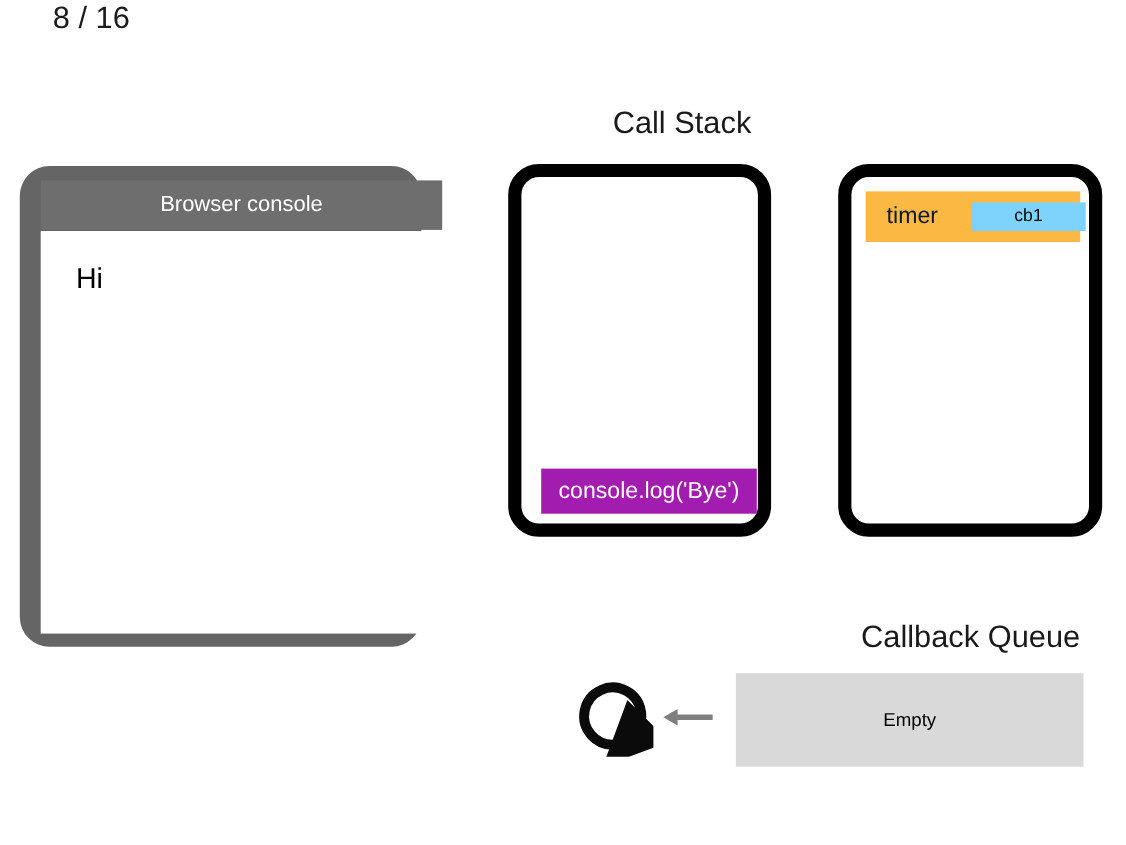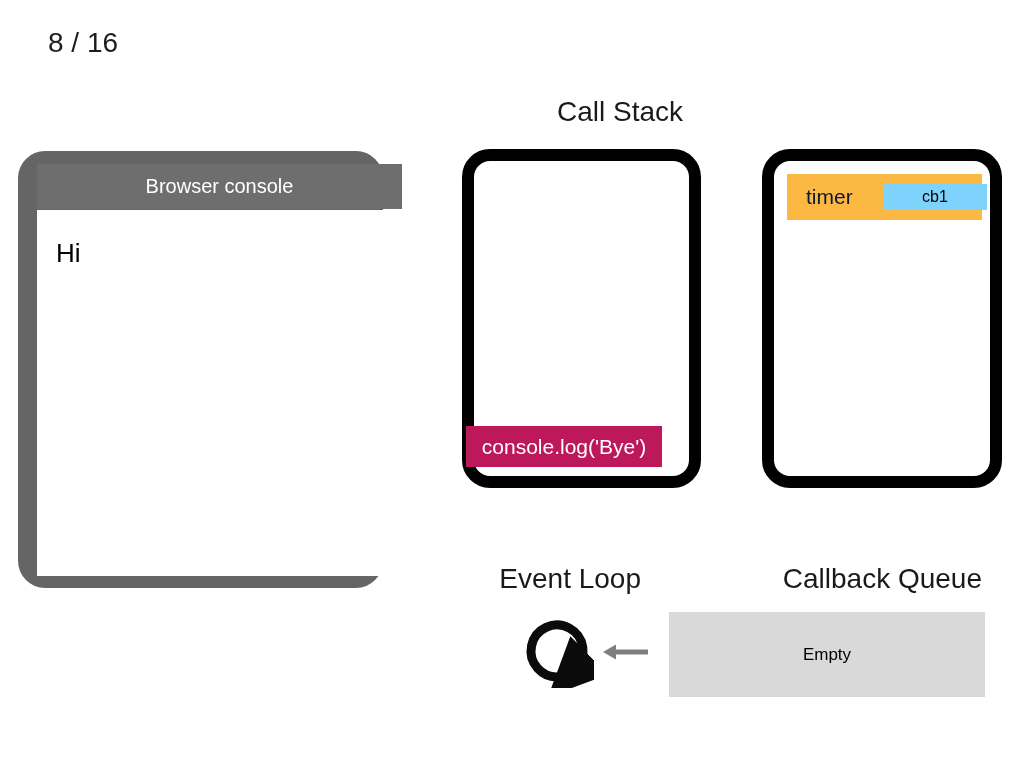--- a/index.html
+++ b/index.html
@@ -13,21 +13,21 @@
     width: 1024px;
     height: 768px;
     background: #ffffff;
     overflow: hidden;
     color: #1a1a1a;
   }
   .abs { position: absolute; }
 
   
   .slide-counter {
-    left: 48px; top: 27px;
+    left: 48px; top: 0;
     font-size: 28px;
     color: #1c1c1c;
     white-space: nowrap;
   }
 
   
   .section-title {
     font-size: 28px;
     color: #1a1a1a;
     text-align: right;
@@ -57,40 +57,40 @@
     text-align: center;
   }
   .console-body {
     position: absolute;
     left: 19px; top: 59px;
     width: 365px; height: 366px;
     background: #ffffff;
   }
   .console-line {
     position: absolute;
-    left: 19px; top: 28px;
+    left: 32px; top: 28px;
     font-size: 26px;
     color: #000000;
   }
 
   
   .device-box {
     border: 12px solid #000000;
     border-radius: 28px;
     background: #ffffff;
     box-sizing: border-box;
   }
   .call-stack-box { left: 462px; top: 149px; width: 239px; height: 339px; }
   .web-apis-box   { left: 762px; top: 149px; width: 240px; height: 339px; }
 
   
   .stack-frame {
-    left: 466px; top: 426px;
+    left: 492px; top: 426px;
     width: 196px; height: 41px;
-    background: #be185d;
+    background: #a21caf;
     color: #ffffff;
     font-size: 21px;
     line-height: 41px;
     text-align: center;
     white-space: nowrap;
   }
 
   
   .api-task {
     left: 787px; top: 174px;
@@ -150,21 +150,20 @@
   <div class="abs section-title title-call-stack">Call Stack</div>
   <div class="abs device-box call-stack-box"></div>
   <div class="abs stack-frame">console.log('Bye')</div>
 
   <div class="abs device-box web-apis-box"></div>
   <div class="abs api-task">
     <div class="api-task-label">timer</div>
     <div class="callback-chip">cb1</div>
   </div>
 
-  <div class="abs section-title title-event-loop">Event Loop</div>
   <svg class="abs loop-icon" viewBox="0 0 74 74">
     <defs>
       <marker id="loopHead" markerWidth="7" markerHeight="7" refX="2.2" refY="3" orient="auto">
         <path d="M0,0 L6.5,3 L0,6 Z" fill="#0b0b0b"></path>
       </marker>
     </defs>
     <path d="M 39.3 62.9 A 26 26 0 1 1 55.4 55.4" fill="none" stroke="#0b0b0b" stroke-width="9" stroke-linecap="butt" marker-end="url(#loopHead)"></path>
   </svg>
 
   <svg class="abs queue-arrow" viewBox="0 0 46 16">

